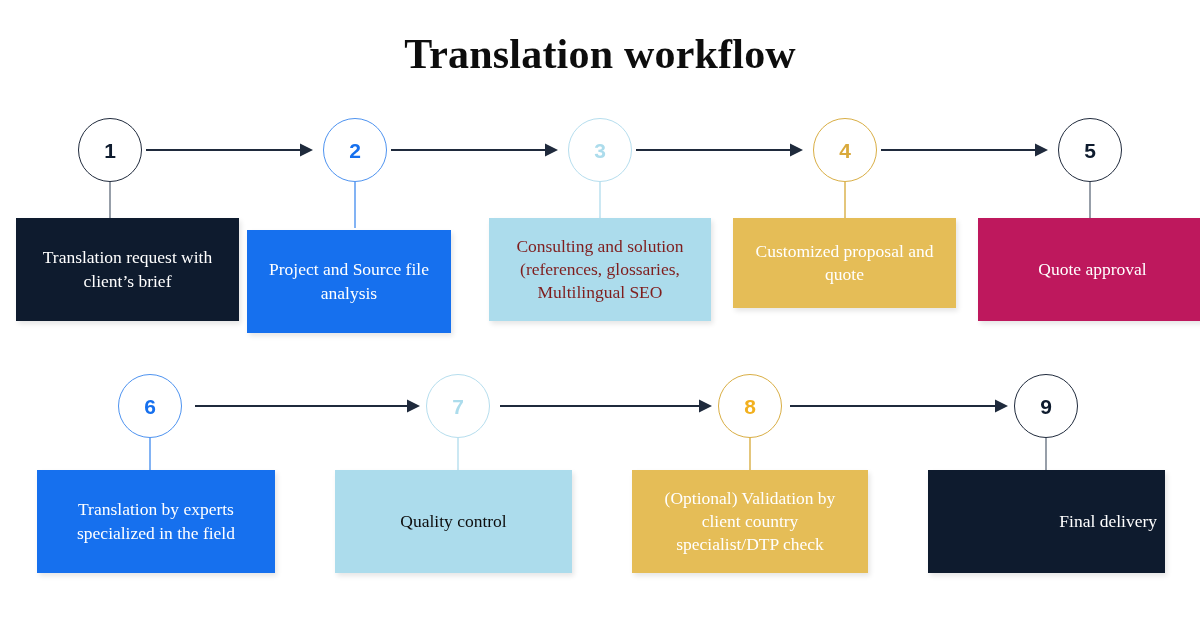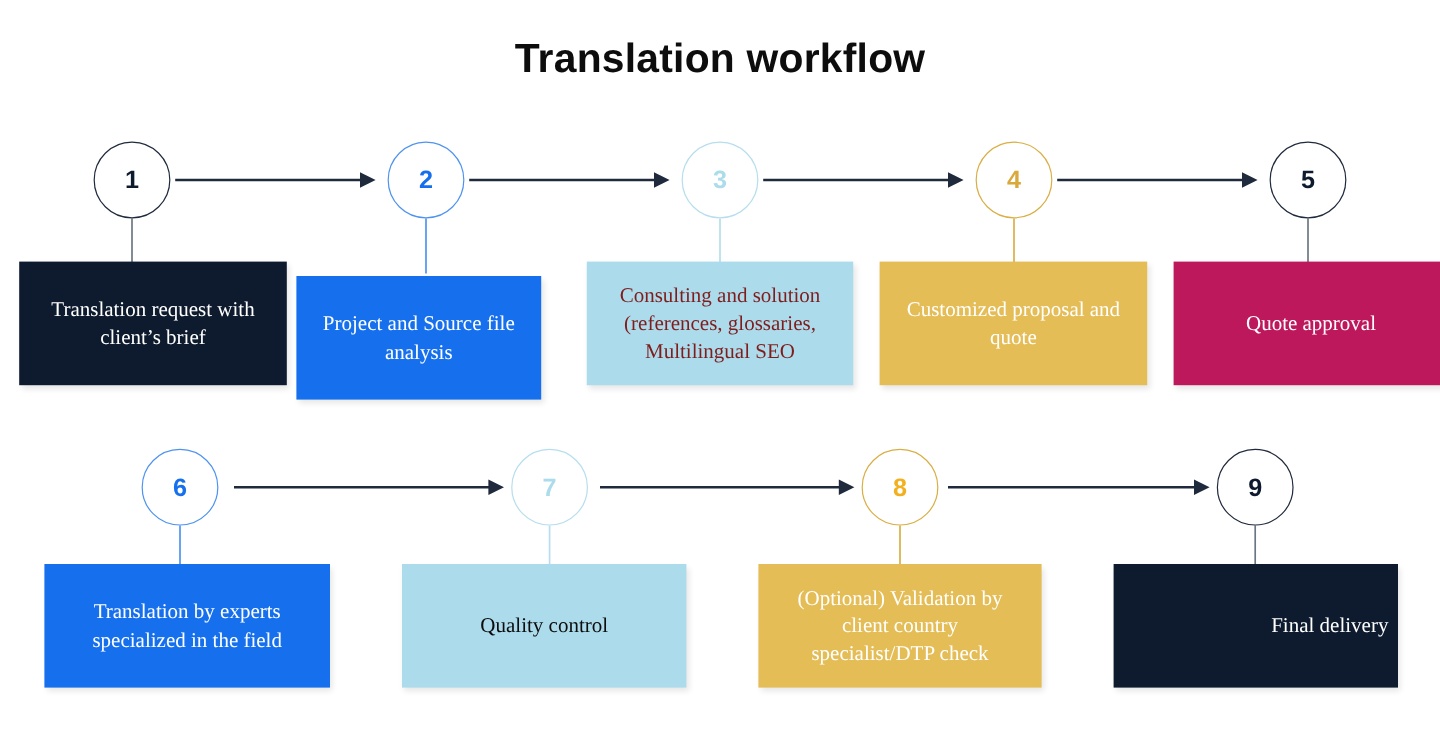--- a/index.html
+++ b/index.html
@@ -20,23 +20,23 @@
     background: #ffffff;
   }
 
   
   .page-title {
     position: absolute;
     left: 0;
     top: 30px;
     width: 1200px;
     text-align: center;
-    font-family: Liberation Sans, sans-serif;
+    font-family: Liberation Serif, serif;
     font-weight: bold;
-    font-size: 34px;
+    font-size: 42px;
     letter-spacing: 0.2px;
     color: #0d0d0d;
     white-space: nowrap;
   }
 
   
   .connector-layer {
     position: absolute;
     left: 0;
     top: 0;
@@ -140,21 +140,21 @@
         <span class="num" style="color: rgb(172, 220, 236);">3</span>
       </div>
       <div class="step-box" style="left: 489px; top: 218px; width: 222px; height: 103px; background: rgb(172, 220, 236);">
         <div class="box-label" style="color: #7f1d1d; text-align: center;">Consulting and solution
 (references, glossaries,
 Multilingual SEO</div>
       </div>
       <div class="step-circle" style="left: 813px; top: 118px; border-color: rgb(217, 174, 68);">
         <span class="num" style="color: rgb(217, 169, 59);">4</span>
       </div>
-      <div class="step-box" style="left: 733px; top: 218px; width: 223px; height: 103px; background: rgb(229, 189, 87);">
+      <div class="step-box" style="left: 733px; top: 218px; width: 223px; height: 90px; background: rgb(229, 189, 87);">
         <div class="box-label" style="color: rgb(255, 255, 255);">Customized proposal and
 quote</div>
       </div>
       <div class="step-circle" style="left: 1058px; top: 118px; border-color: rgb(31, 42, 60);">
         <span class="num" style="color: rgb(14, 27, 46);">5</span>
       </div>
       <div class="step-box" style="left: 978px; top: 218px; width: 229px; height: 103px; background: #be185d;">
         <div class="box-label" style="color: rgb(255, 255, 255);">Quote approval</div>
       </div>
       <div class="step-circle" style="left: 118px; top: 374px; border-color: rgb(78, 147, 240);">

